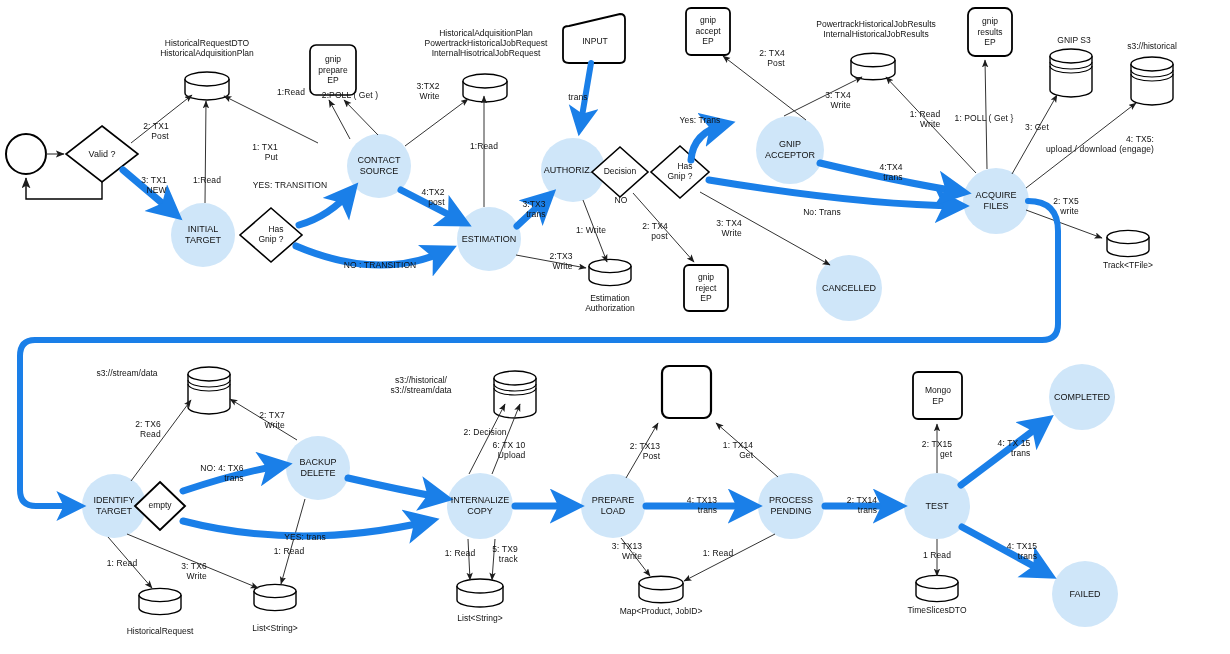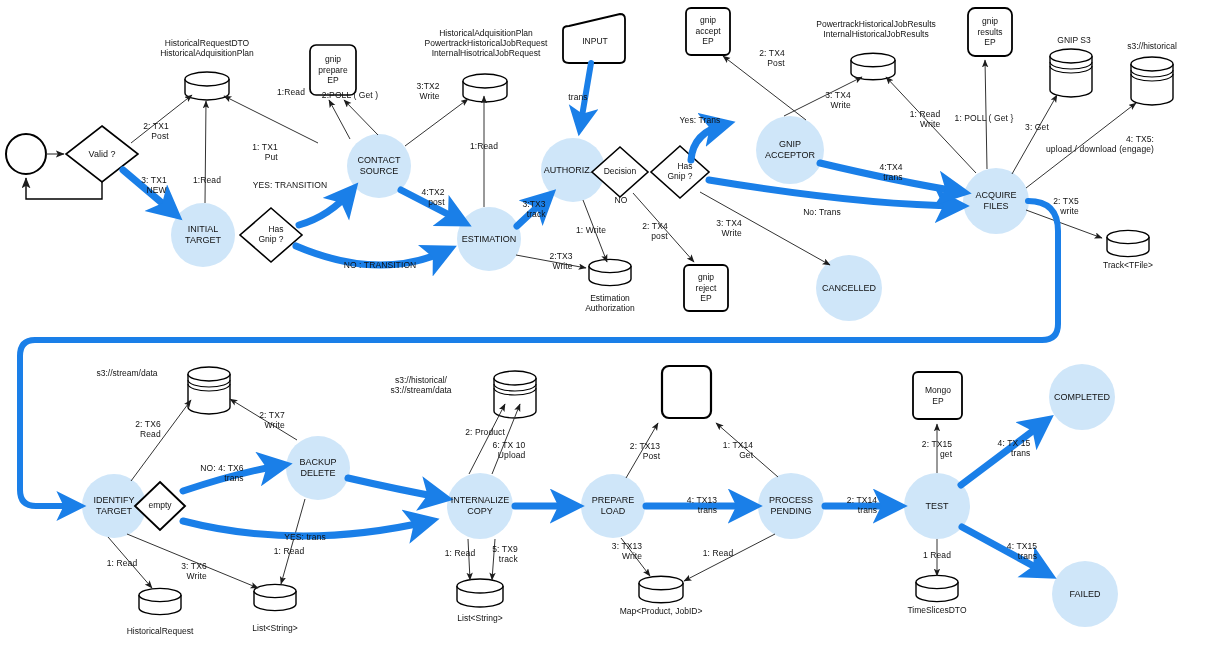--- a/index.html
+++ b/index.html
@@ -288,21 +288,21 @@
   <div class="lbl" style="left:291px;top:92px">1:Read</div>
   <div class="lbl" style="left:350px;top:95px">2:POLL ( Get )</div>
   <div class="lbl" style="left:290px;top:185px">YES: TRANSITION</div>
   <div class="lbl" style="left:380px;top:265px">NO : TRANSITION</div>
   <div class="lbl" style="left:428px;top:91px">3:TX2
 Write</div>
   <div class="lbl" style="left:484px;top:146px">1:Read</div>
   <div class="lbl" style="left:433px;top:197px">4:TX2
 post</div>
   <div class="lbl" style="left:534px;top:209px">3:TX3
-track</div>
+trans</div>
   <div class="lbl" style="left:578px;top:97px">trans</div>
   <div class="lbl" style="left:591px;top:230px">1: Write</div>
   <div class="lbl" style="left:561px;top:261px">2:TX3
 Write</div>
   <div class="lbl" style="left:655px;top:231px">2: TX4
 post</div>
   <div class="lbl" style="left:621px;top:200px">NO</div>
   <div class="lbl" style="left:700px;top:120px">Yes: Trans</div>
   <div class="lbl" style="left:772px;top:58px">2: TX4
 Post</div>
@@ -325,21 +325,21 @@
 Read</div>
   <div class="lbl" style="left:272px;top:420px">2: TX7
 Write</div>
   <div class="lbl" style="left:222px;top:473px">NO: 4: TX6
 trans</div>
   <div class="lbl" style="left:305px;top:537px">YES: trans</div>
   <div class="lbl" style="left:122px;top:563px">1: Read</div>
   <div class="lbl" style="left:194px;top:571px">3: TX6
 Write</div>
   <div class="lbl" style="left:289px;top:551px">1: Read</div>
-  <div class="lbl" style="left:485px;top:432px">2: Product</div>
+  <div class="lbl" style="left:485px;top:432px">2: Decision</div>
   <div class="lbl" style="left:509px;top:450px">6: TX 10
 Upload</div>
   <div class="lbl" style="left:460px;top:553px">1: Read</div>
   <div class="lbl" style="left:505px;top:554px">5: TX9
 track</div>
   <div class="lbl" style="left:645px;top:451px">2: TX13
 Post</div>
   <div class="lbl" style="left:738px;top:450px">1: TX14
 Get</div>
   <div class="lbl" style="left:702px;top:505px">4: TX13

